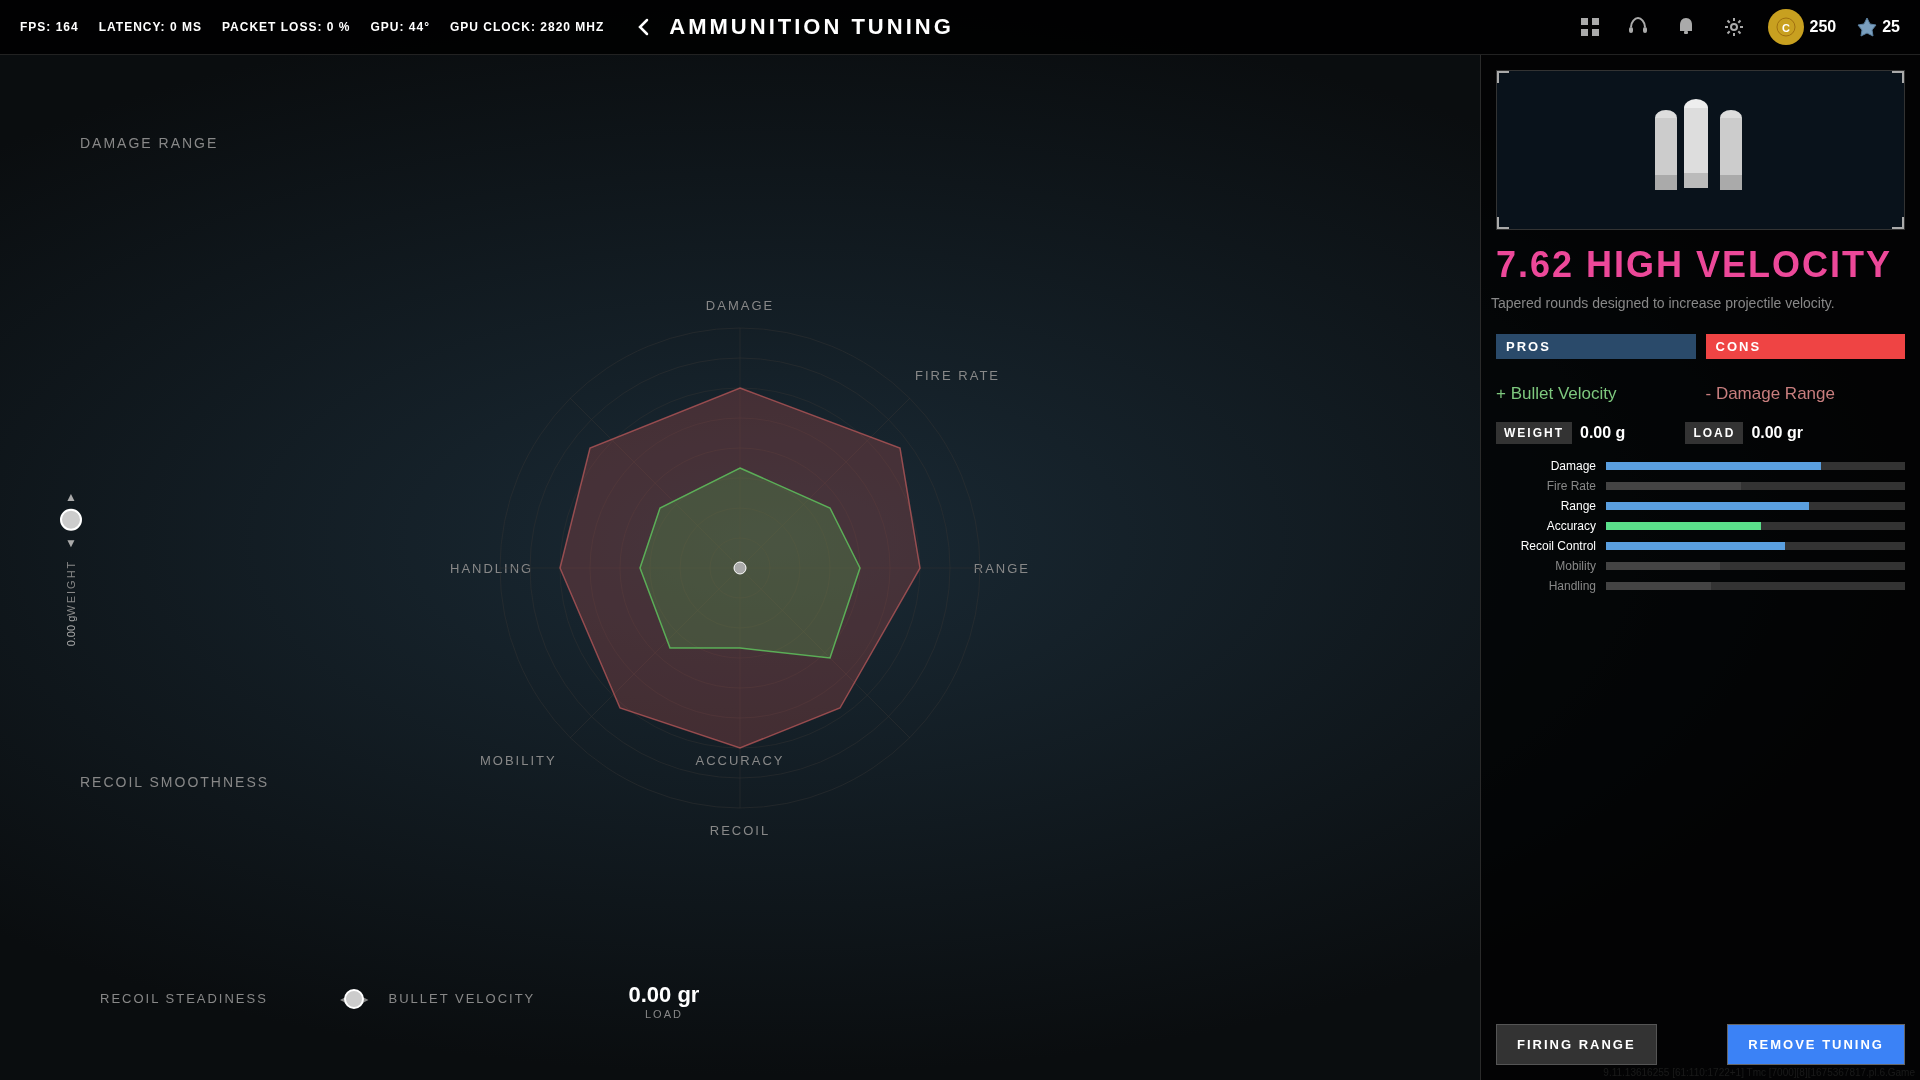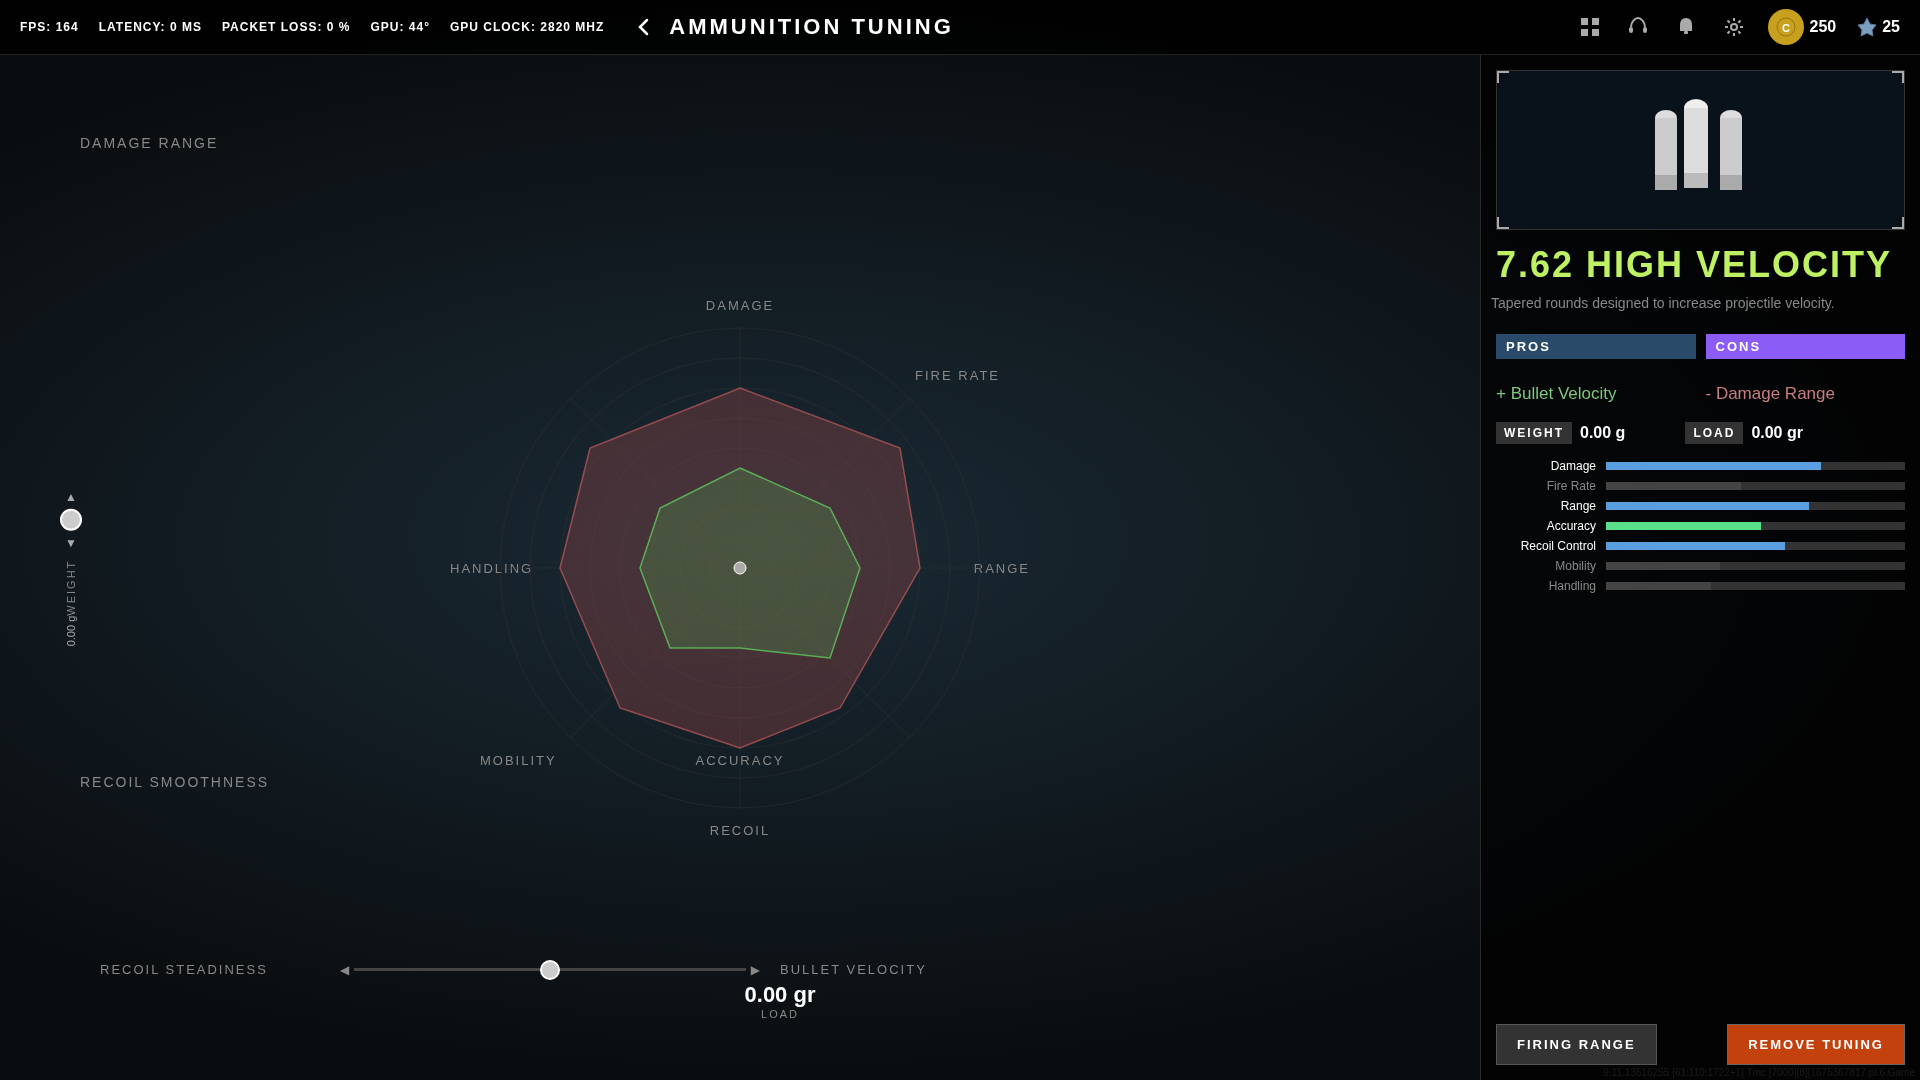--- a/index.html
+++ b/index.html
@@ -199,21 +199,22 @@
       height: 600px;
     }
 
     
     .bottom-sliders {
       position: absolute;
       bottom: 60px;
       left: 100px;
       right: 20px;
       display: flex;
-      flex-direction: column;
+      flex-direction: row;
+      gap: 20px;
     }
 
     .slider-row {
       display: flex;
       align-items: center;
       gap: 20px;
     }
 
     .slider-label {
       font-size: 13px;
@@ -300,21 +301,21 @@
     .ammo-preview-corner.tl { top: 0; left: 0; border-width: 2px 0 0 2px; }
     .ammo-preview-corner.tr { top: 0; right: 0; border-width: 2px 2px 0 0; }
     .ammo-preview-corner.bl { bottom: 0; left: 0; border-width: 0 0 2px 2px; }
     .ammo-preview-corner.br { bottom: 0; right: 0; border-width: 0 2px 2px 0; }
 
     
     .ammo-name {
       font-size: 36px;
       font-weight: 900;
       letter-spacing: 2px;
-      color: #bef264;
+      color: #ec4899;
       text-transform: uppercase;
       margin: 0 15px 8px 15px;
       line-height: 1.1;
     }
 
     .ammo-description {
       font-size: 14px;
       color: #888;
       margin: 0 15px 20px 10px;
       line-height: 1.5;
@@ -338,21 +339,21 @@
       letter-spacing: 2px;
       color: #fff;
       margin-bottom: 22px;
     }
 
     .pros-header {
       background: #2a4a6a;
     }
 
     .cons-header {
-      background: #8b5cf6;
+      background: #ef4444;
     }
 
     .pros-item, .cons-item {
       font-size: 17px;
       color: #ccc;
       padding: 3px 0;
     }
 
     .pros-item { color: #7ec87e; }
     .cons-item { color: #c87e7e; }
@@ -439,21 +440,21 @@
       color: #fff;
       font-size: 13px;
       letter-spacing: 2px;
       cursor: pointer;
       text-transform: uppercase;
       font-weight: bold;
     }
 
     .btn-remove-tuning {
       padding: 12px 20px;
-      background: #c2410c;
+      background: #3b82f6;
       border: 1px solid #666;
       color: #fff;
       font-size: 13px;
       letter-spacing: 2px;
       cursor: pointer;
       text-transform: uppercase;
       font-weight: bold;
     }
 
     

